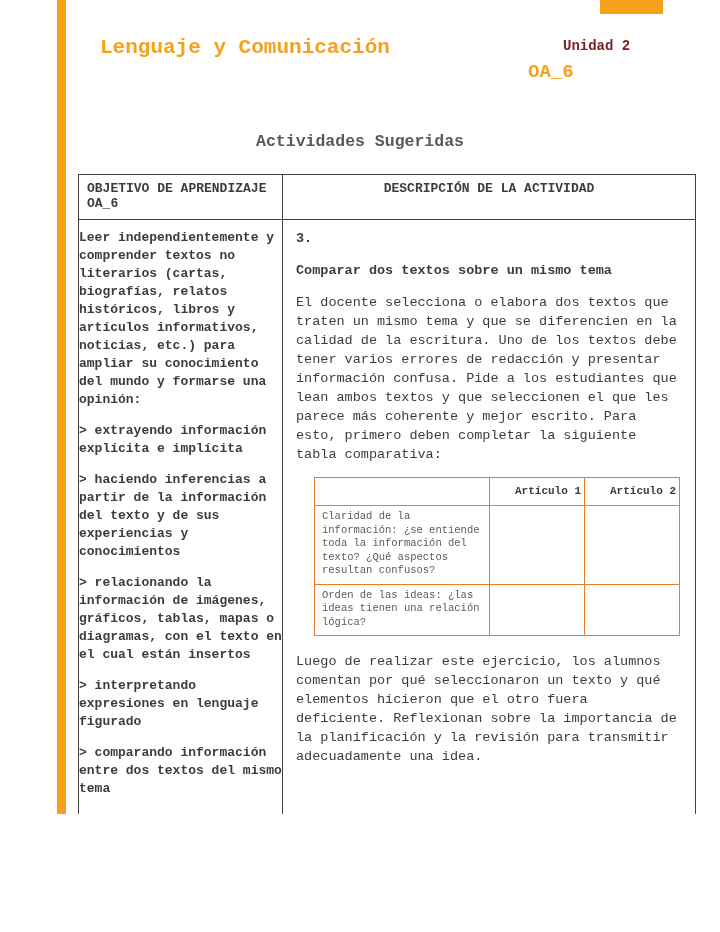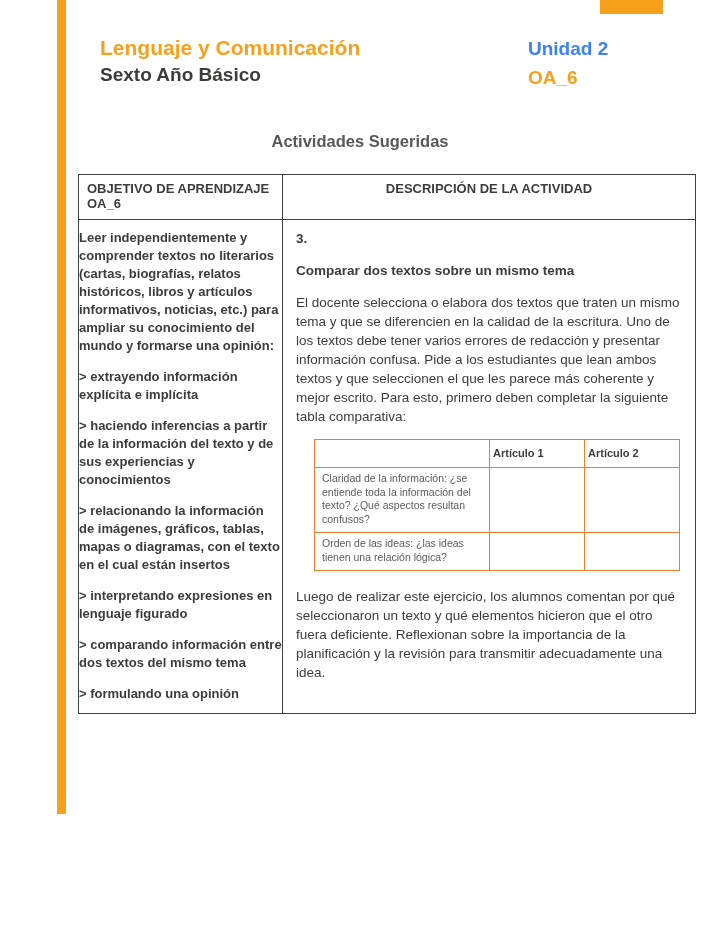--- a/index.html
+++ b/index.html
@@ -1,38 +1,38 @@
 <!DOCTYPE html>
 <html><head>
 <meta charset="utf-8">
 <style>
   html,body { margin:0; padding:0; background:#ffffff; }
   .page {
     position:relative;
     width:720px; height:814px;
     background:#ffffff;
-    font-family:Liberation Sans, sans-serif;
+    font-family:Liberation Mono, monospace;
     color:#3C3C3B;
     overflow:hidden;
   }
   .accent-stripe-left {
     position:absolute; left:57px; top:0;
     width:9px; height:932px;
     background:#F7A01B;
   }
   .accent-block-topright {
     position:absolute; left:600px; top:0;
     width:63px; height:14px;
     background:#F7A01B;
   }
   .hdr { position:absolute; top:36px; left:100px; right:60px; }
   .hdr-left .subject { font-size:21px; font-weight:bold; color:#F7A01B; }
   .hdr-left .grade   { font-size:19px; font-weight:bold; color:#3C3C3B; margin-top:4px; }
   .hdr-right { position:absolute; left:428px; top:2px; }
-  .hdr-right .unit { font-size:19px; font-weight:bold; color:#3b82f6; }
+  .hdr-right .unit { font-size:14px; font-weight:bold; color:#7f1d1d;margin-left:35px; }
   .hdr-right .oa   { font-size:19px; font-weight:bold; color:#F7A01B; margin-top:7px; }
 
   .doc-title {
     position:absolute; top:132px; left:0; width:720px;
     text-align:center; margin:0;
     font-size:16.5px; font-weight:bold; color:#58585A;
   }
 
   table.main-table {
     position:absolute; top:174px; left:78px;
@@ -67,42 +67,41 @@
     margin:4px 0 16px 18px;
     border-collapse:collapse;
     table-layout:fixed;
   }
   table.cmp-table th, table.cmp-table td {
     border:1px solid #E87D2E;
     vertical-align:top;
   }
   table.cmp-table th {
     font-size:11px; font-weight:bold; color:#3C3C3B;
-    text-align:left; padding:4px 3px;
+    text-align:right; padding:4px 3px;
   }
   th.cmp-label-col { width:168px; }
   th.cmp-art-col   { width:88px; }
   td.cmp-label {
     font-size:10.5px; font-weight:normal; color:#5B5B5E;
     padding:4px 7px 6px; line-height:13.5px;
   }
   td.cmp-empty { background:#ffffff; }
 </style>
 </head>
 <body>
 
 <div class="page">
 
   <div class="accent-stripe-left"></div>
   <div class="accent-block-topright"></div>
 
   <div class="hdr">
     <div class="hdr-left">
       <div class="subject">Lenguaje y Comunicación</div>
-      <div class="grade">Sexto Año Básico</div>
     </div>
     <div class="hdr-right">
       <div class="unit">Unidad 2</div>
       <div class="oa">OA_6</div>
     </div>
   </div>
 
   <h1 class="doc-title">Actividades Sugeridas</h1>
 
   <table class="main-table">

